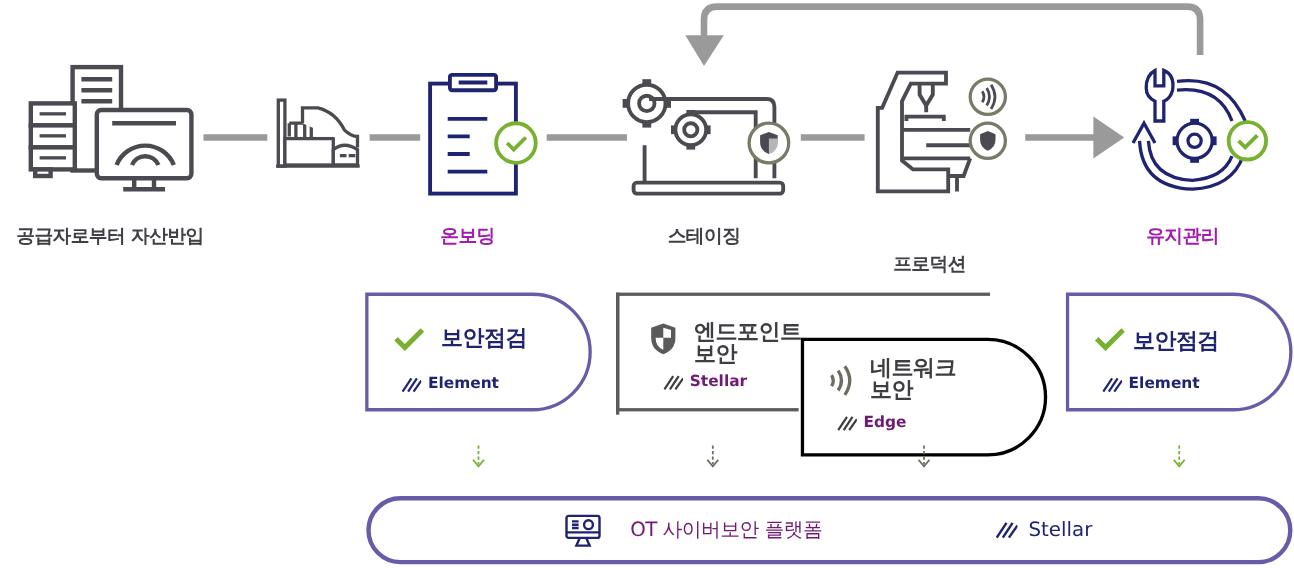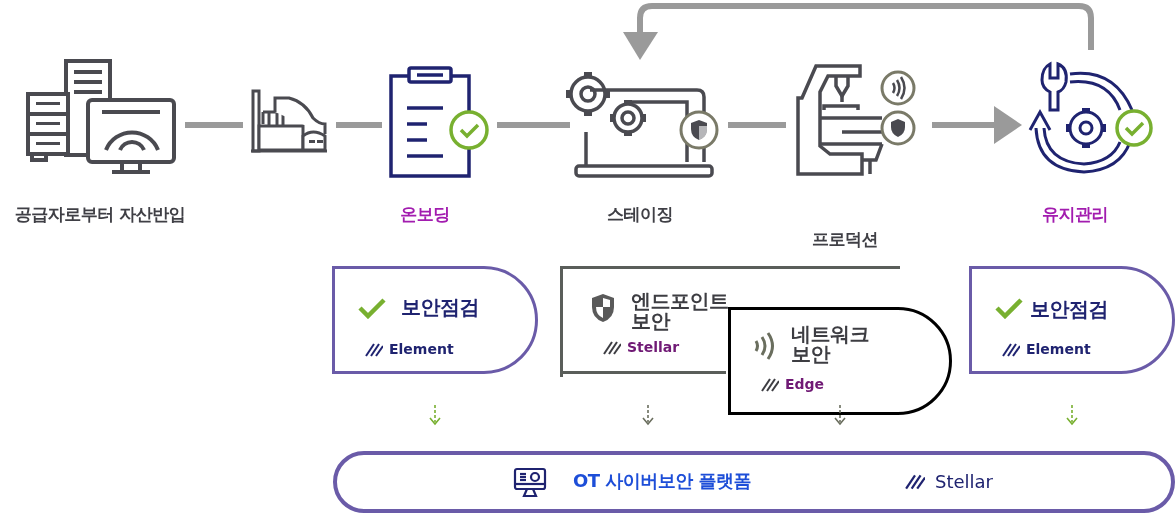--- a/index.html
+++ b/index.html
@@ -10,21 +10,21 @@
   .navy-label{color:#a21caf;}
   .card{position:absolute;box-sizing:border-box;background:#fff;}
   .card-purple{border:3px solid #6a5ba8;border-radius:0 58px 58px 0;}
   .card-title{position:absolute;font-size:20px;font-weight:bold;color:#1f2370;letter-spacing:-0.5px;line-height:20px;}
   .card-title.dark{color:#3d3d42;}
   .prod{position:absolute;font-size:14px;font-weight:bold;color:#1f2370;display:flex;align-items:center;gap:6px;}
   .prod.dark{color:#701a75;}
   .stripes{width:18px;height:15px;display:inline-block;}
   .down{position:absolute;width:14px;height:22px;}
   .platform{position:absolute;left:333px;top:451px;width:842px;height:62px;box-sizing:border-box;border:4px solid #6a5ba8;border-radius:31px;}
-  .plat-title{position:absolute;left:236px;top:14px;font-size:18px;font-weight:bold;color:#1d4ed8;letter-spacing:-0.5px;}
+  .plat-title{position:absolute;left:236px;top:14px;font-size:18px;font-weight:normal;color:#701a75;letter-spacing:-0.5px;}
   .plat-prod{position:absolute;left:568px;top:16px;font-size:18px;color:#1f2370;display:flex;align-items:center;gap:10px;}
 </style>
 </head>
 <body>
 
 <svg class="abs" style="left:0;top:0" width="1176" height="200">
   <g stroke="#9a9a9a" stroke-width="6" fill="none">
     <line x1="185" y1="125" x2="243" y2="125"></line>
     <line x1="336" y1="125" x2="382" y2="125"></line>
     <line x1="497" y1="125" x2="570" y2="125"></line>

